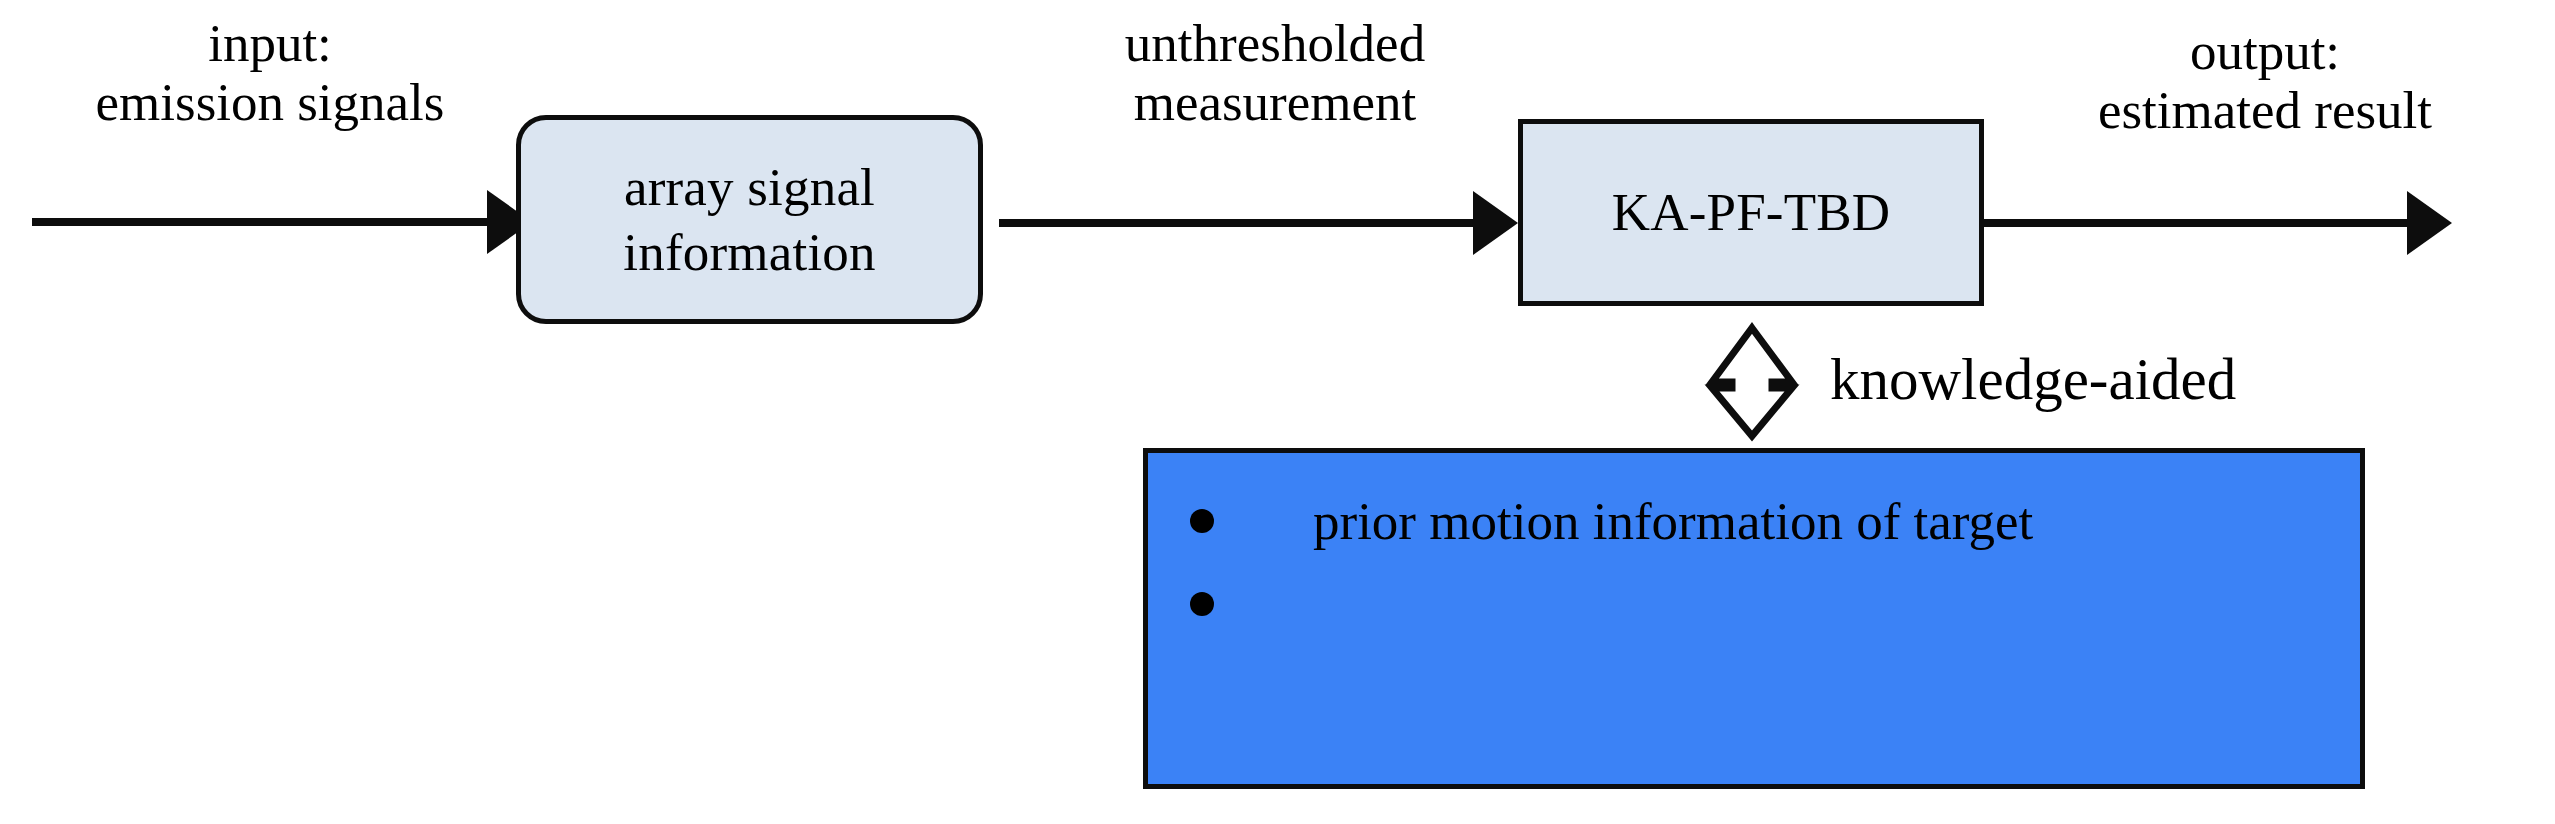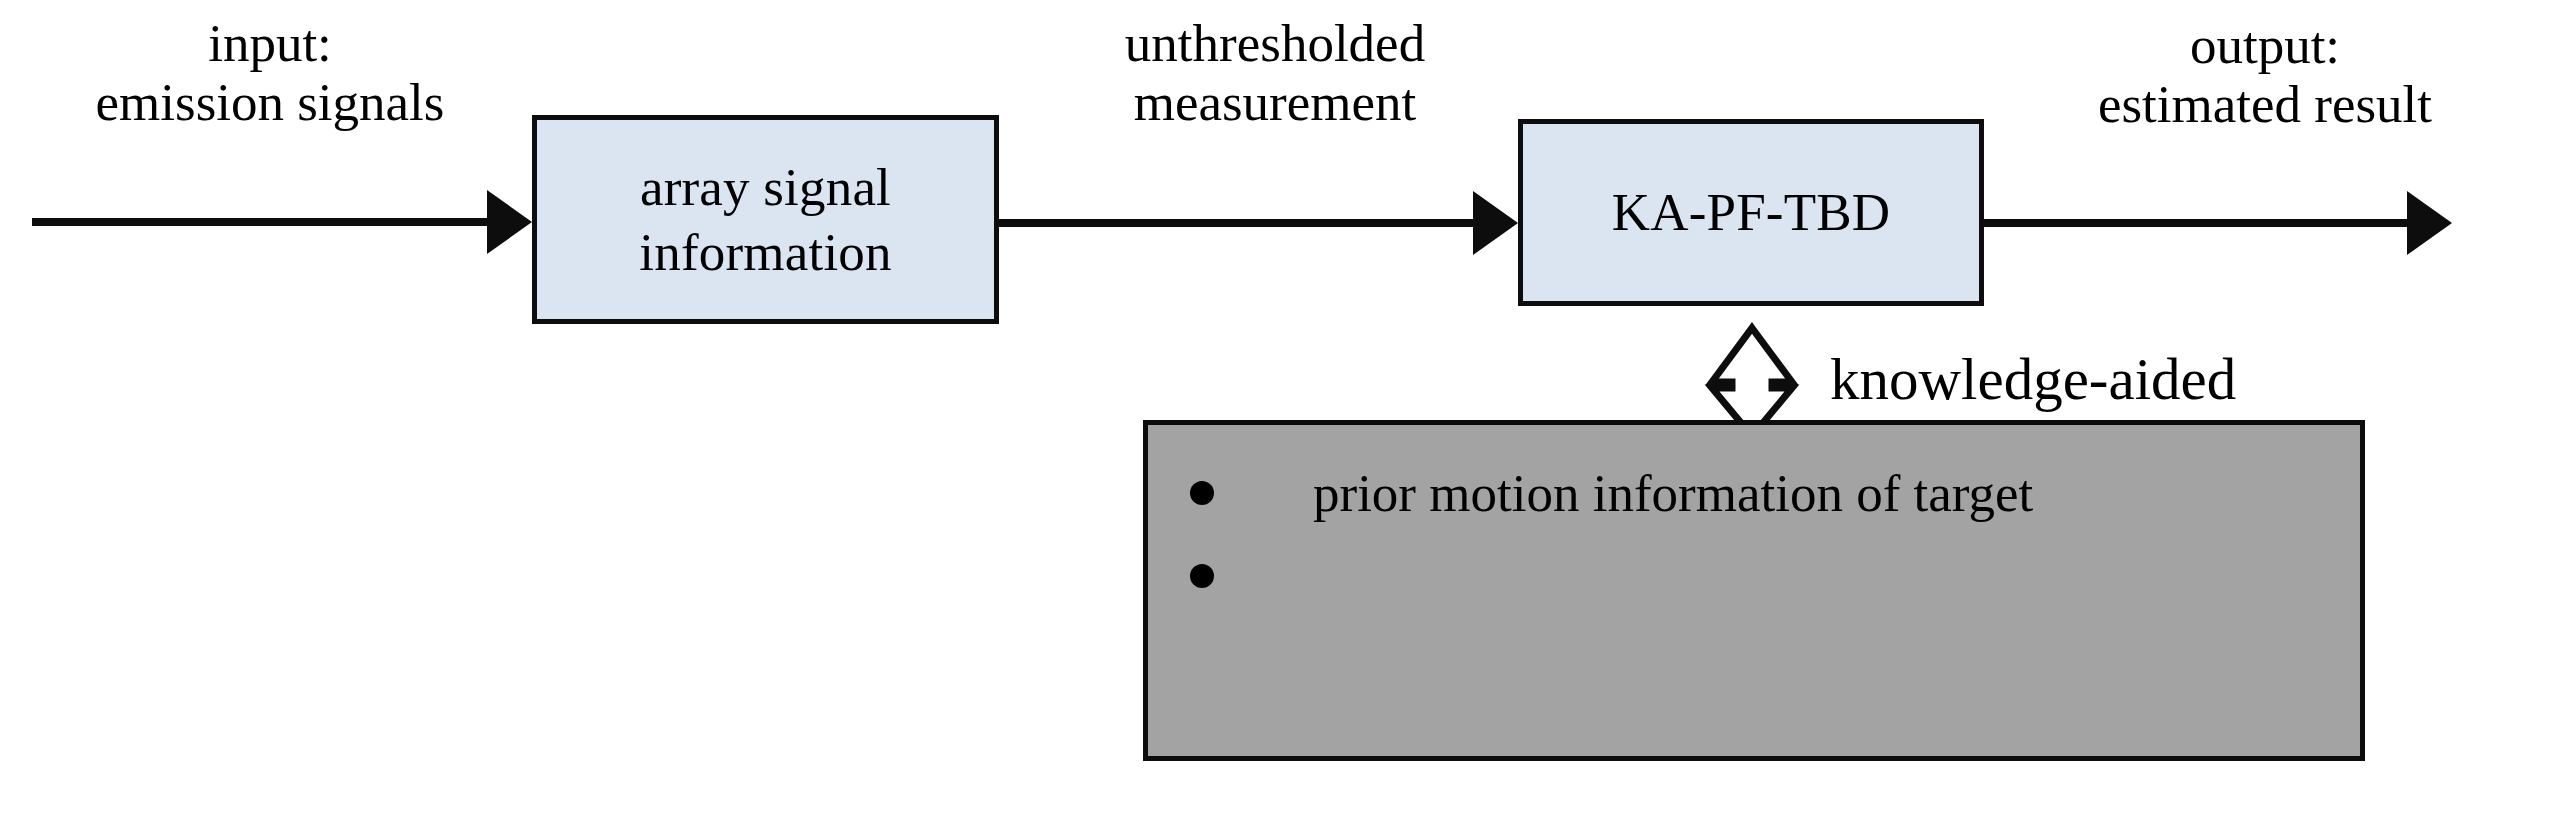--- a/index.html
+++ b/index.html
@@ -29,60 +29,60 @@
     border: 5px solid #0d0d0d;
     display: flex;
     align-items: center;
     justify-content: center;
     text-align: center;
     line-height: 1.22;
     font-size: 53px;
     letter-spacing: 0.2px;
   }
   #box-array-signal-processing {
-    left: 532px; top: 115px; width: 467px; height: 209px;
+    left: 516px; top: 115px; width: 467px; height: 209px; border-radius: 30px;
   }
   #box-ka-pf-tbd {
     left: 1518px; top: 119px; width: 466px; height: 187px;
   }
   .proc-label { display: block; padding: 0 6px; }
 
   
   .edge-label {
     position: absolute;
     text-align: center;
     font-size: 53px;
     line-height: 1.12;
     white-space: nowrap;
   }
   #label-input     { left: 10px;   top: 14px;  width: 520px; }
   #label-unthresh  { left: 1040px; top: 14px;  width: 470px; }
-  #label-output    { left: 2000px; top: 16px;  width: 530px; }
+  #label-output    { left: 2000px; top: 22px;  width: 530px; }
   #label-knowledge-aided {
     position: absolute;
     left: 1830px; top: 345px;
     font-size: 59px;
     white-space: nowrap;
   }
 
   
   #arrow-layer {
     position: absolute;
     left: 0; top: 0;
     width: 2555px; height: 824px;
     pointer-events: none;
   }
 
   
   #box-knowledge {
     position: absolute;
     box-sizing: border-box;
-    left: 1143px; top: 420px;
+    left: 1143px; top: 448px;
     width: 1222px; height: 341px;
-    background: #a3a3a3;
+    background: #3b82f6;
     border: 5px solid #0d0d0d;
   }
   #knowledge-list {
     margin: 0;
     padding: 34px 0 0 0;
     list-style: none;
   }
   .knowledge-item {
     position: relative;
     font-size: 53px;

